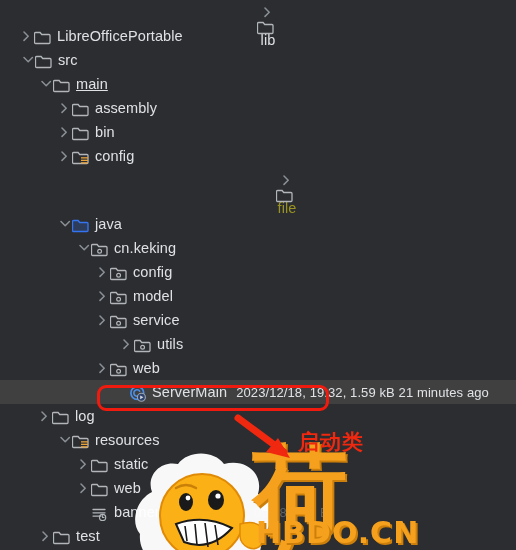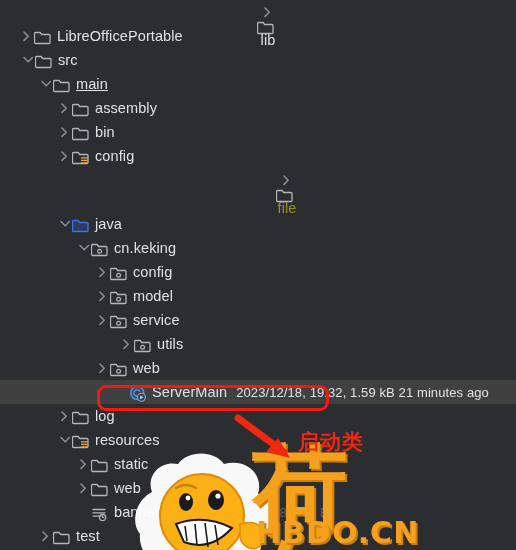--- a/index.html
+++ b/index.html
@@ -323,21 +323,21 @@
         <svg width="17" height="17" viewBox="0 0 17 17">
           <circle cx="8.3" cy="8" r="6.4" fill="none" stroke="#4a90e8" stroke-width="1.7"></circle>
           <path d="M10.7 6.2 a3.2 3.2 0 1 0 0 3.6" fill="none" stroke="#4a90e8" stroke-width="1.6" stroke-linecap="round"></path>
           <circle cx="12.4" cy="12.3" r="4" fill="#2e436e" stroke="#9aa4b0" stroke-width="1.1"></circle>
           <path d="M11.2 10.4 L14.4 12.3 L11.2 14.2 Z" fill="#d6d9dd"></path>
         </svg>
       </span>
       <span class="label">ServerMain</span>
       <span class="meta">2023/12/18, 19:32, 1.59 kB 21 minutes ago</span>
     </div>
-    <div class="row" style="padding-left: 58px;">
+    <div class="row" style="padding-left: 38px;">
       <span class="twisty">
         <svg width="10" height="11" viewBox="0 0 10 11">
           <path d="M2 1 L6.2 5.2 L2 9.4" fill="none" stroke="#8b9096" stroke-width="1.5" stroke-linecap="round" stroke-linejoin="round"></path>
         </svg>
       </span>
       <span class="icon">
         <svg width="17" height="17" viewBox="0 0 17 17">
           <path d="M1.5 3.5 h4.6 l1.6 2 h7.3 a1 1 0 0 1 1 1 v7 a1 1 0 0 1 -1 1 h-13.5 a1 1 0 0 1 -1 -1 v-9 a1 1 0 0 1 1 -1 z" fill="none" stroke="#b2b6bb" stroke-width="1.3"></path>
         </svg>
       </span>

